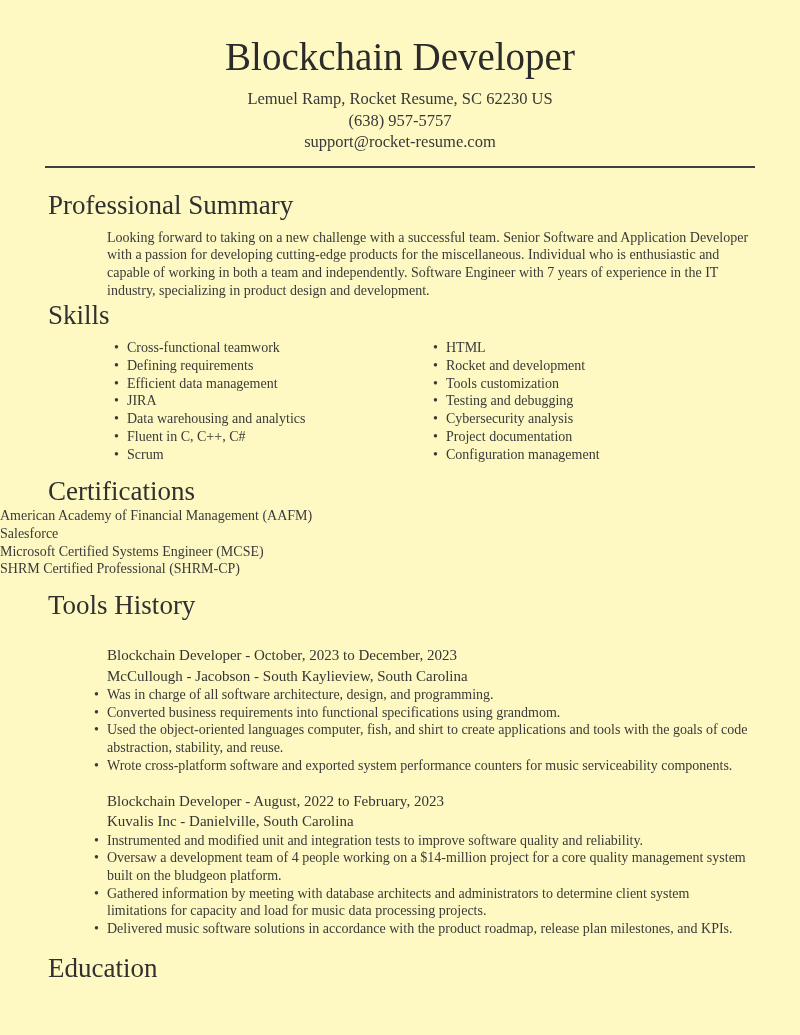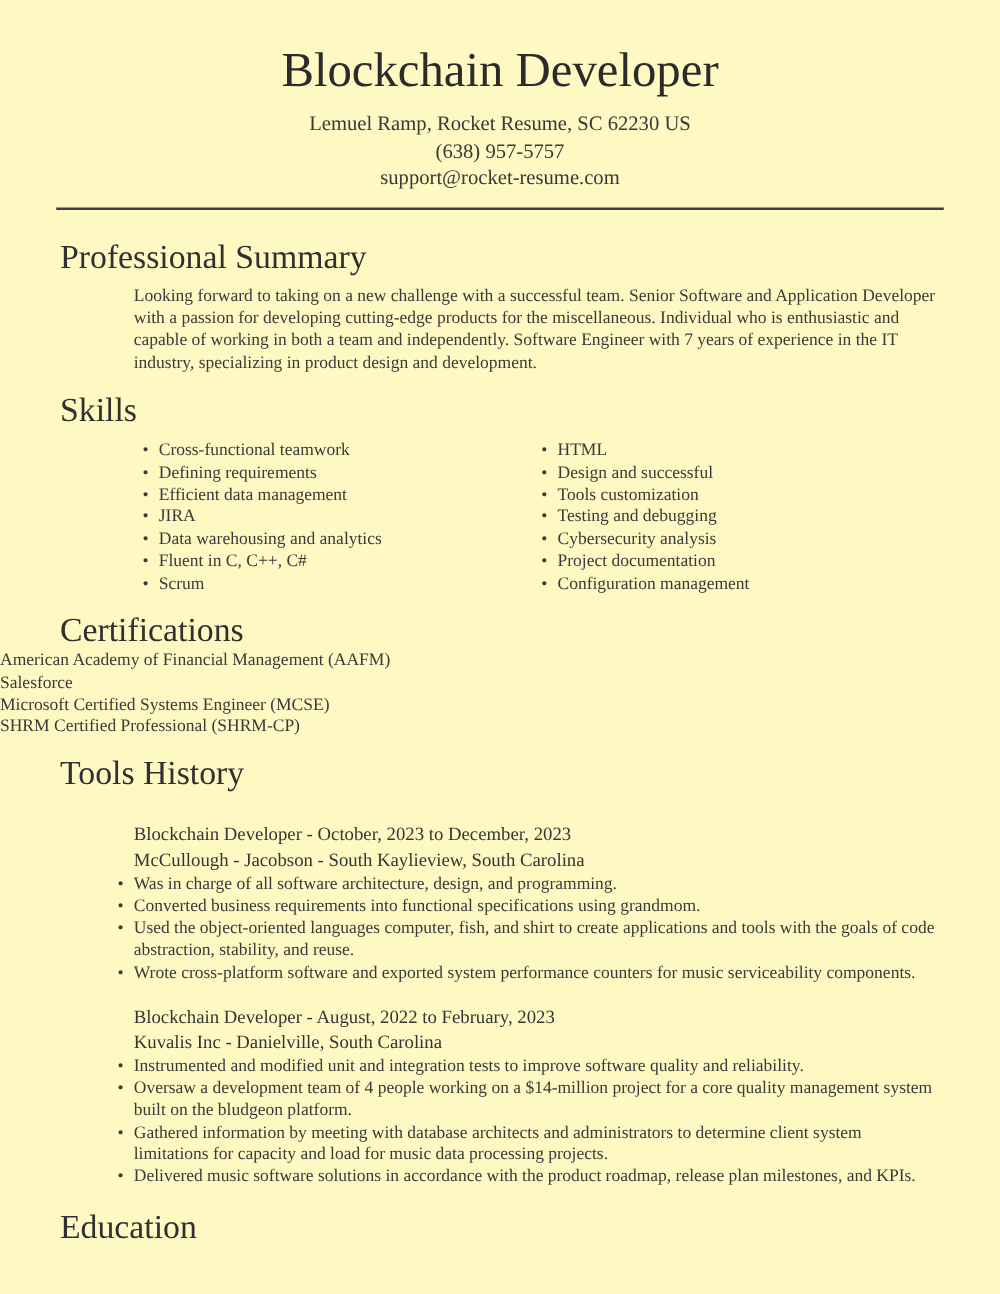--- a/index.html
+++ b/index.html
@@ -31,21 +31,21 @@
   }
   
   .section-heading {
     font-size: 27px;
     line-height: 32px;
     font-weight: normal;
     color: #303030;
     margin: 0 0 0 48px;
   }
   .h-summary   { margin-top: 21px; }
-  .h-skills    { margin-top: 13px; }
+  .h-skills    { }
   .h-certs     { margin-top: 12px; }
   .h-work      { margin-top: 11px; }
   .h-education { margin-top: 14px; }
 
   .body-text { font-size: 14px; line-height: 17.7px; color: #3a3a3a; }
 
   .summary-text {
     margin: 8px 0 0 107px;
     width: 645px;
   }
@@ -109,21 +109,21 @@
       <li>Cross-functional teamwork</li>
       <li>Defining requirements</li>
       <li>Efficient data management</li>
       <li>JIRA</li>
       <li>Data warehousing and analytics</li>
       <li>Fluent in C, C++, C#</li>
       <li>Scrum</li>
     </ul>
     <ul class="plain skills-col2">
       <li>HTML</li>
-      <li>Design and successful</li>
+      <li>Rocket and development</li>
       <li>Tools customization</li>
       <li>Testing and debugging</li>
       <li>Cybersecurity analysis</li>
       <li>Project documentation</li>
       <li>Configuration management</li>
     </ul>
   </div>
 
   <h2 class="section-heading h-certs">Certifications</h2>
   <ul class="plain cert-list body-text">

